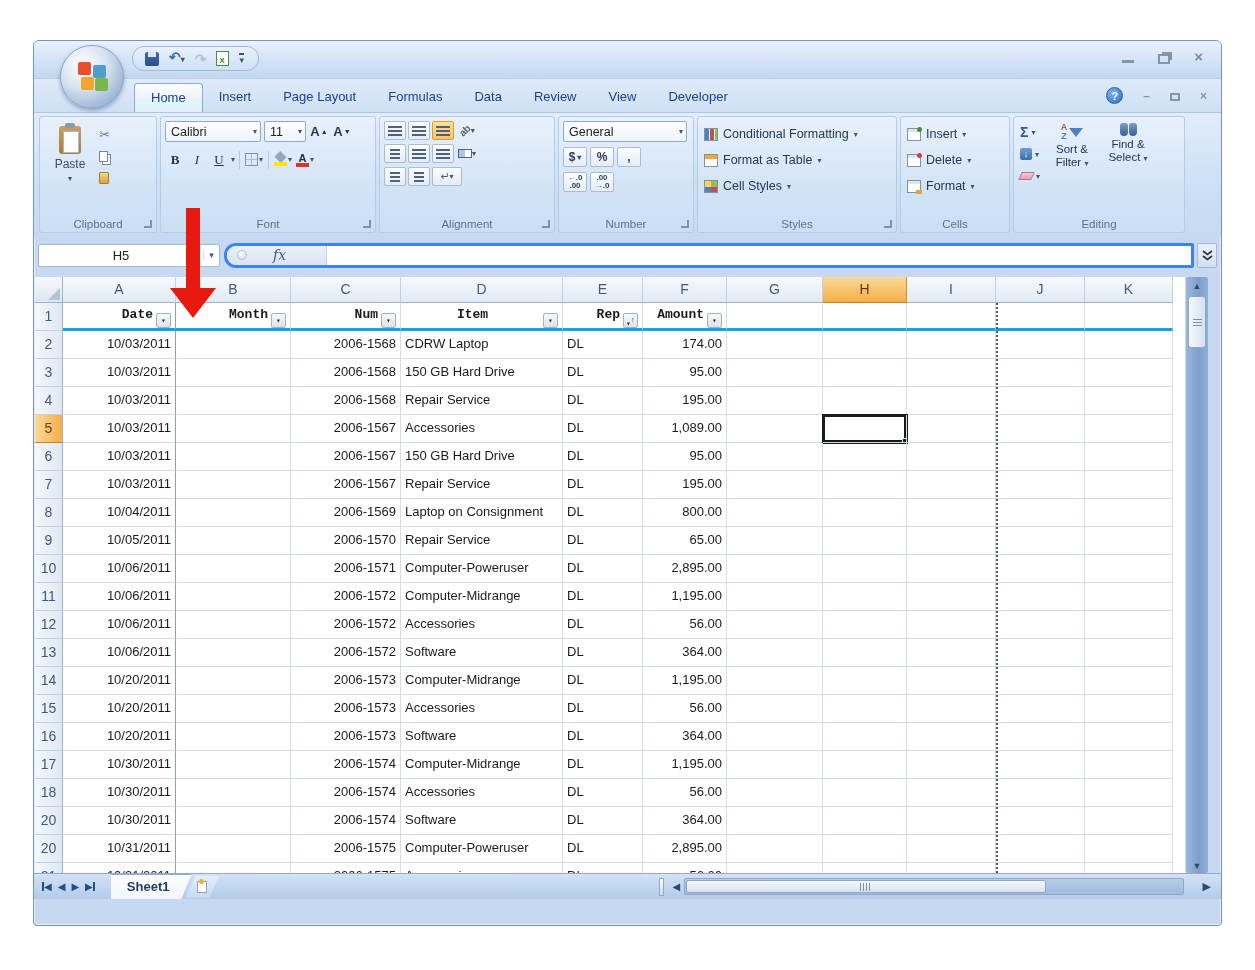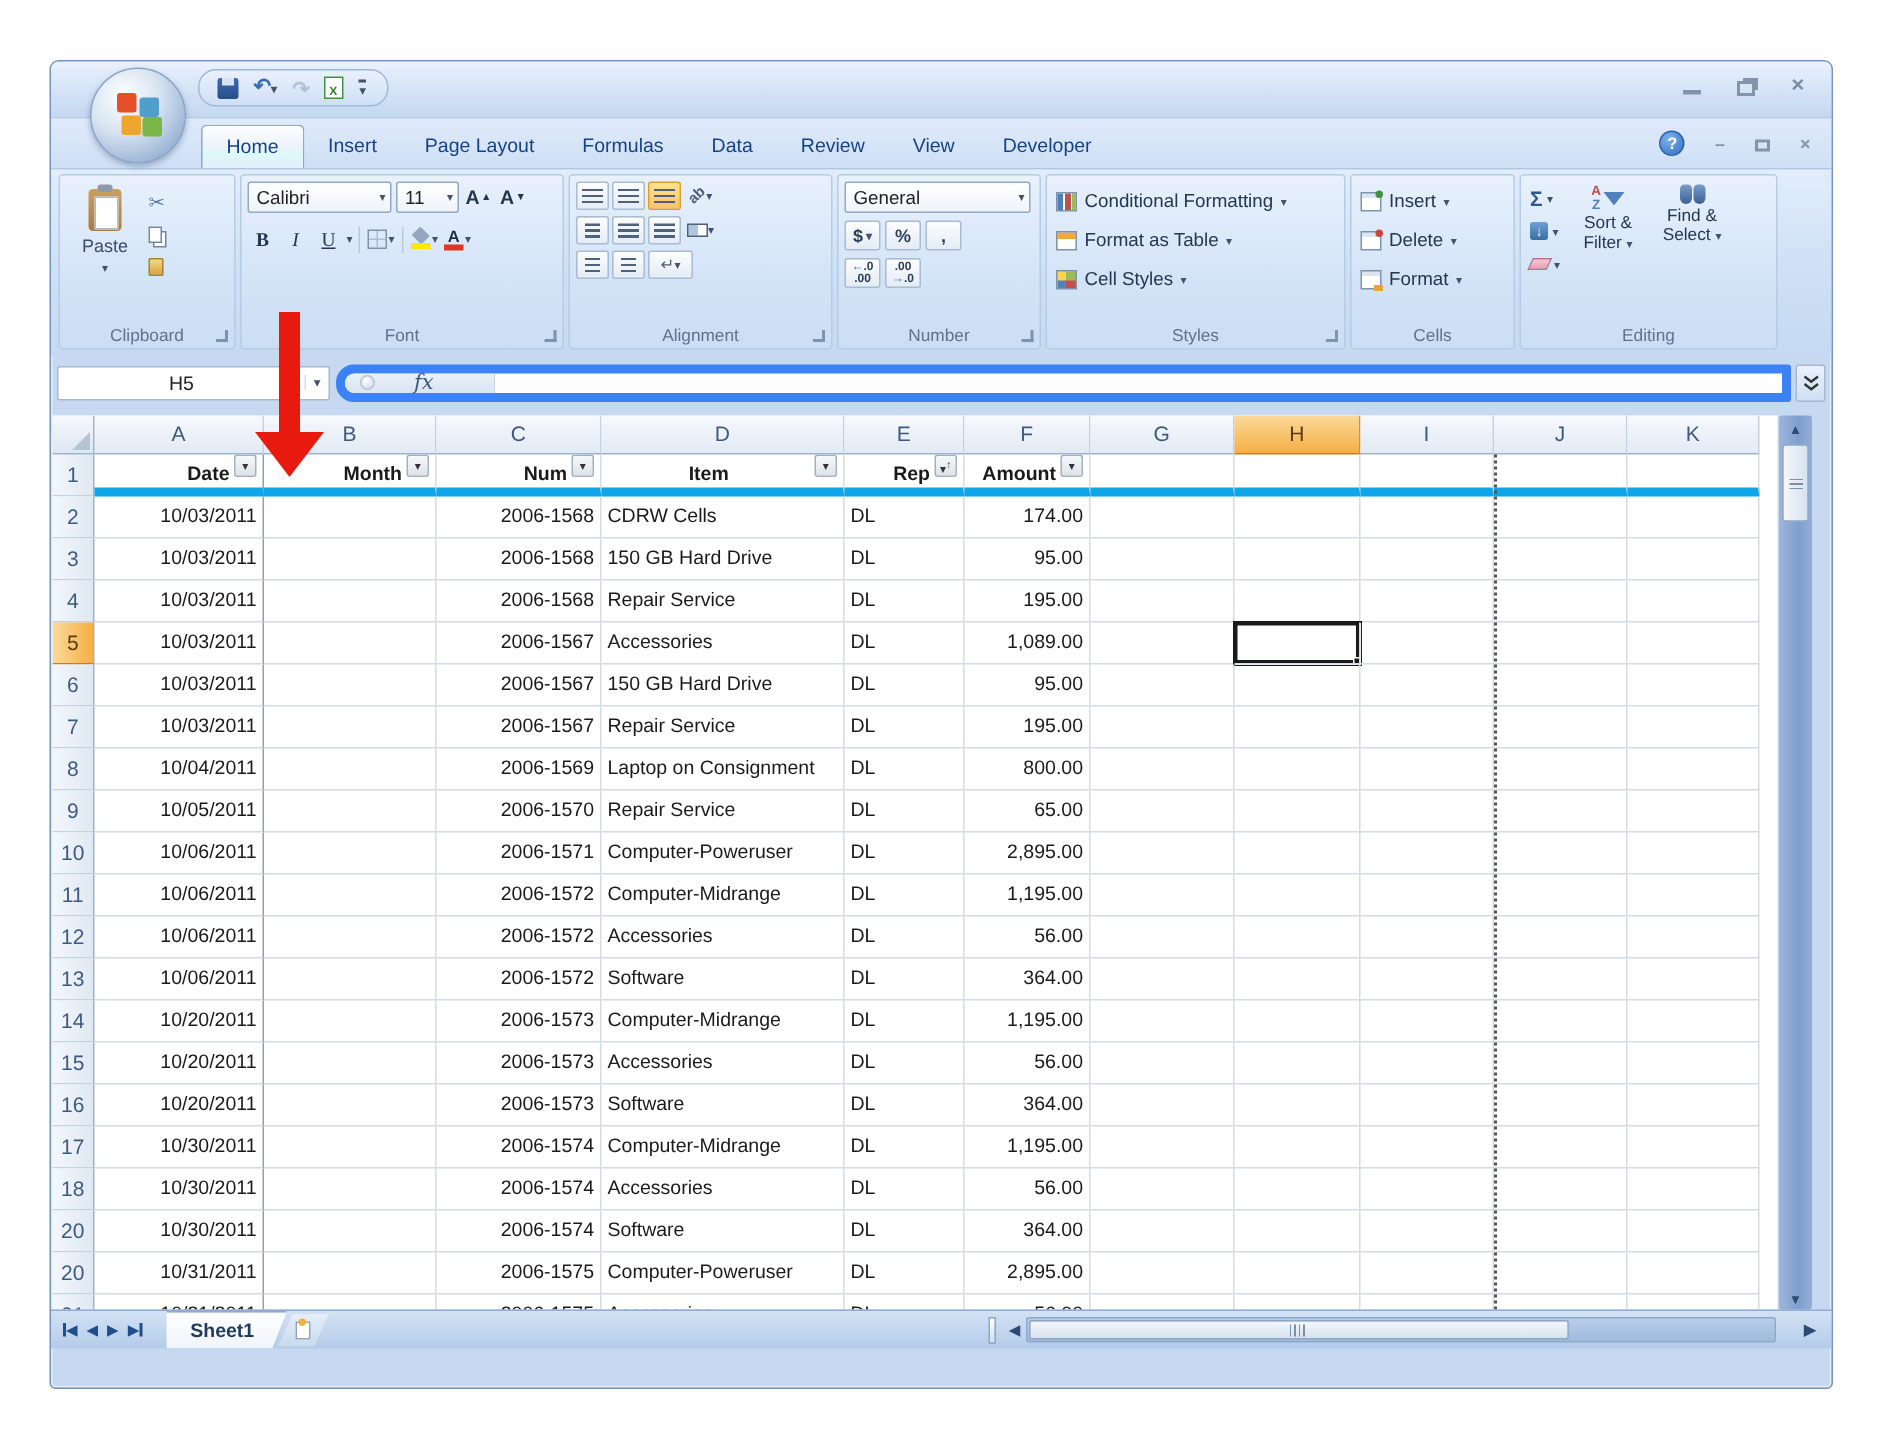--- a/index.html
+++ b/index.html
@@ -153,21 +153,21 @@
   .binoc-icon { display:flex; gap:1px; }
   .binoc-icon i { width:8px; height:13px; background:linear-gradient(#7a9cc8,#3b5f93); border-radius:3px 3px 4px 4px; }
   .ebig .lbl { font-size:11.5px; color:#253750; text-align:center; line-height:13px; margin-top:2px; }
 
   
   .frow { position:absolute; top:200px; left:4px; right:4px; height:28px; display:flex; align-items:center; }
   .namebox { width:182px; height:23px; background:#fff; border:1px solid #a7b8cf; border-radius:2px;
              display:flex; align-items:center; font-size:13px; color:#222; }
   .namebox .nb-text { flex:1; text-align:center; }
   .nb-dd { width:16px; text-align:center; color:#44536b; font-size:9px; border-left:1px solid #d5dde8; }
-  .fpill { flex:1; height:25px; margin-left:4px; background:#fff; border:6px solid #3b82f6;
+  .fpill { flex:1; height:25px; margin-left:4px; background:#fff; border:3px solid #3b82f6;
            border-radius:12px 2px 2px 12px; display:flex; align-items:flex-end; }
   .fx-zone { width:100px; display:flex; align-items:center; gap:26px; padding-left:10px;
              background:linear-gradient(#e9f0f8,#d9e5f2); border-right:1px solid #c4d1e0; height:100%; border-radius:12px 0 0 12px; }
   .fx-dot { width:10px; height:10px; border-radius:50%; background:radial-gradient(circle at 35% 30%,#fff,#c9d6e6); border:1px solid #b3c2d4; }
   .fx-lbl { font-family:"DejaVu Serif",serif; font-style:italic; font-size:14px; color:#3f5a7d; }
   .finput { flex:1; height:100%; }
   .fexpand { width:20px; height:25px; margin-left:3px; background:linear-gradient(#e9f1fb,#cfdff2); border:1px solid #a7b8cf;
              border-radius:2px; display:flex; align-items:center; justify-content:center; }
 
   
@@ -180,21 +180,21 @@
         text-align:center; font-size:14px; color:#3e5a7e; line-height:25px; }
   .ch.sel { background:linear-gradient(#fbd99a,#f5af45); border-right:1px solid #d98e2b; border-bottom:1px solid #c87f22; color:#5a3c10; }
   .r { display:flex; height:28px; }
   .rn { width:28px; background:linear-gradient(90deg,#f3f7fb,#dfe8f2); border-right:1px solid #9eb4cc; border-bottom:1px solid #c3d1e0;
         text-align:center; font-size:14px; color:#3e5a7e; line-height:27px; flex-shrink:0; }
   .rn.sel { background:linear-gradient(90deg,#fbd99a,#f5af45); border-bottom:1px solid #c87f22; color:#5a3c10; }
   .c { border-right:1px solid #d4dce8; border-bottom:1px solid #d4dce8; font-size:13px; color:#1a1a1a;
        padding:0 4px; line-height:26px; white-space:nowrap; overflow:hidden; flex-shrink:0; position:relative; }
   .c.ar { text-align:right; } .c.al { text-align:left; } .c.ac { text-align:center; }
   .c.bA { border-right-color:#8fa0b4; }
-  .hrow .c { border-bottom:6px solid #0ea5e9; font-weight:bold; display:flex; align-items:flex-start; }
+  .hrow .c { border-bottom:3px solid #0ea5e9; font-weight:bold; display:flex; align-items:flex-end;font-family:Liberation Mono, monospace; }
   .hrow .hlab { flex:1; text-align:right; padding-right:3px; }
   .hrow .c.ac .hlab { text-align:center; }
   .fbtn-sq { width:15px; height:15px; flex-shrink:0; background:linear-gradient(#f6f8fa,#dde3ea); border:1px solid #a4b0be;
              border-radius:2px; font-size:8px; line-height:13px; text-align:center; color:#333; font-weight:normal; }
   .fbtn-sq sup { font-size:7px; }
   .acell { box-shadow:inset 0 0 0 2px #1a1a1a, 0 0 0 1px #1a1a1a; }
   .acell .fill-handle { position:absolute; right:-2px; bottom:-2px; width:6px; height:6px; background:#1a1a1a; border:1px solid #fff; }
   .pagebreak { position:absolute; left:961px; top:26px; bottom:0; border-left:2px dotted #555; z-index:4; }
 
   
@@ -580,21 +580,21 @@
           <div class="c" style="width: 84px;"></div>
           <div class="c" style="width: 89px;"></div>
           <div class="c" style="width: 89px;"></div>
           <div class="c" style="width: 88px;"></div>
         </div>
         <div class="r">
           <div class="rn">2</div>
           <div class="c ar bA" style="width: 113px;">10/03/2011</div>
           <div class="c " style="width: 115px;"></div>
           <div class="c ar" style="width: 110px;">2006-1568</div>
-          <div class="c al" style="width: 162px;">CDRW Cells</div>
+          <div class="c al" style="width: 162px;">CDRW Laptop</div>
           <div class="c al" style="width: 80px;">DL</div>
           <div class="c ar" style="width: 84px;">174.00</div>
           <div class="c " style="width: 96px;"></div>
           <div class="c " style="width: 84px;"></div>
           <div class="c " style="width: 89px;"></div>
           <div class="c " style="width: 89px;"></div>
           <div class="c " style="width: 88px;"></div>
         </div>
         <div class="r">
           <div class="rn">3</div>

